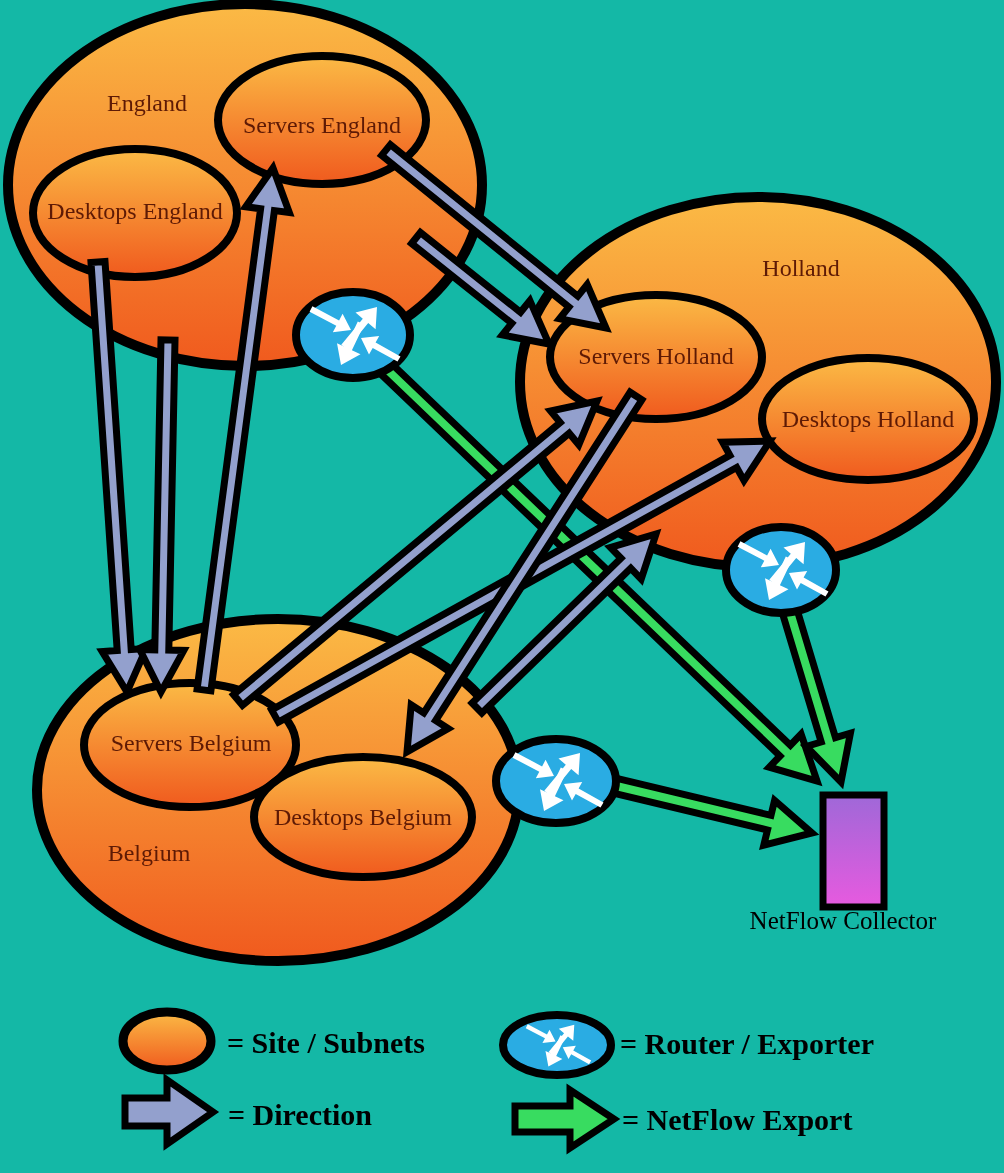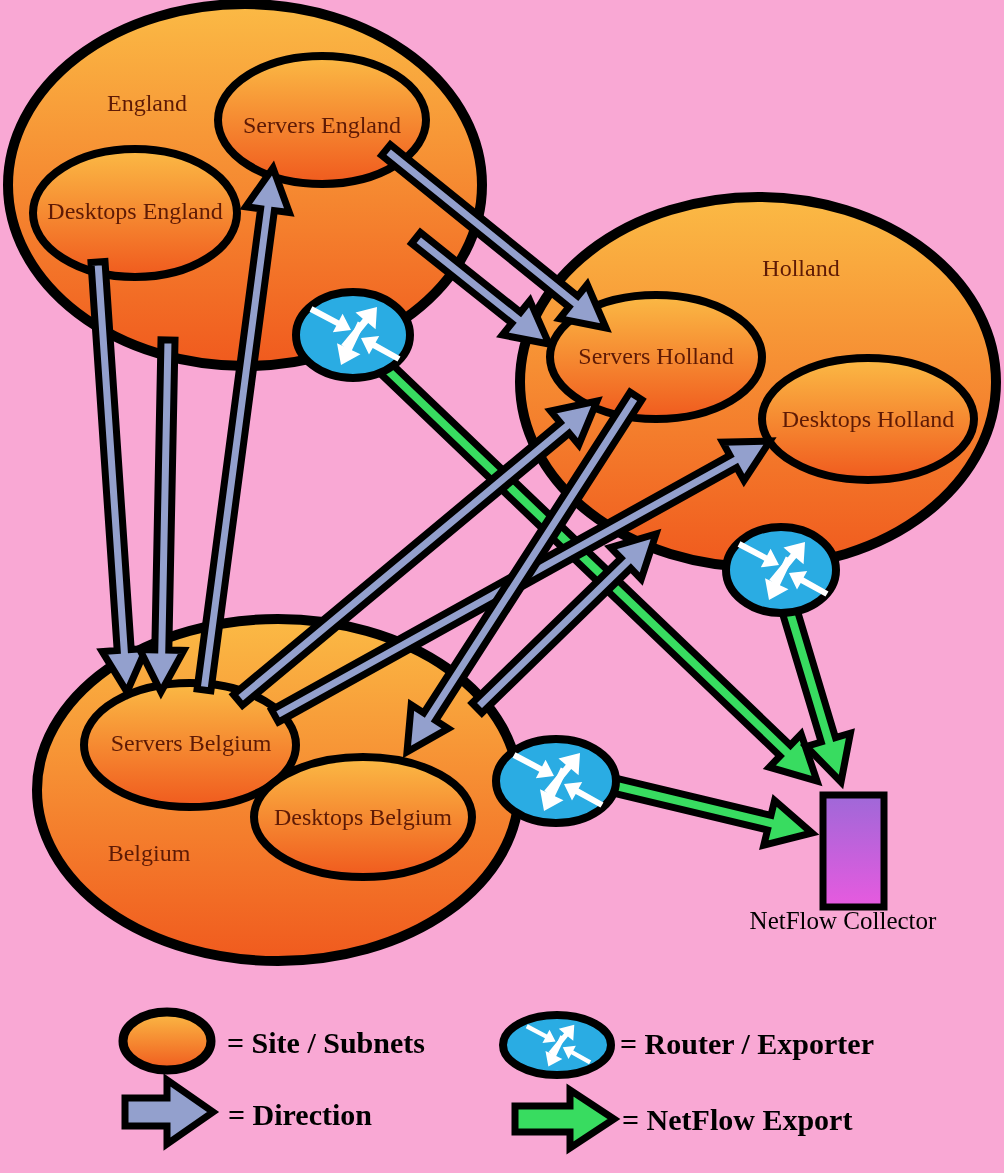--- a/index.html
+++ b/index.html
@@ -1,16 +1,16 @@
 <!DOCTYPE html>
 <html><head>
 <meta charset="utf-8">
 <style>
   html,body{margin:0;padding:0;background:#fff;}
-  .canvas-wrap{width:1004px;height:1173px;position:relative;background:#f9a8d4;}
+  .canvas-wrap{width:1004px;height:1173px;position:relative;background:#14b8a6;}
   svg{display:block;}
   text{font-family:"Liberation Serif",serif;font-size:24px;fill:#5E1A05;text-anchor:middle;}
   .legend-text{font-size:30px;font-weight:bold;fill:#000;text-anchor:start;}
   .collector-label{fill:#000;font-size:25px;}
   .site{stroke:#000;stroke-width:10;fill:url(#orangeGrad);}
   .subnet{stroke:#000;stroke-width:8;fill:url(#orangeGrad);}
   .collector{stroke:#000;stroke-width:7;fill:url(#purpleGrad);}
   polygon.arrow{stroke:#000;stroke-width:7;stroke-linejoin:miter;}
 </style>
 </head>

